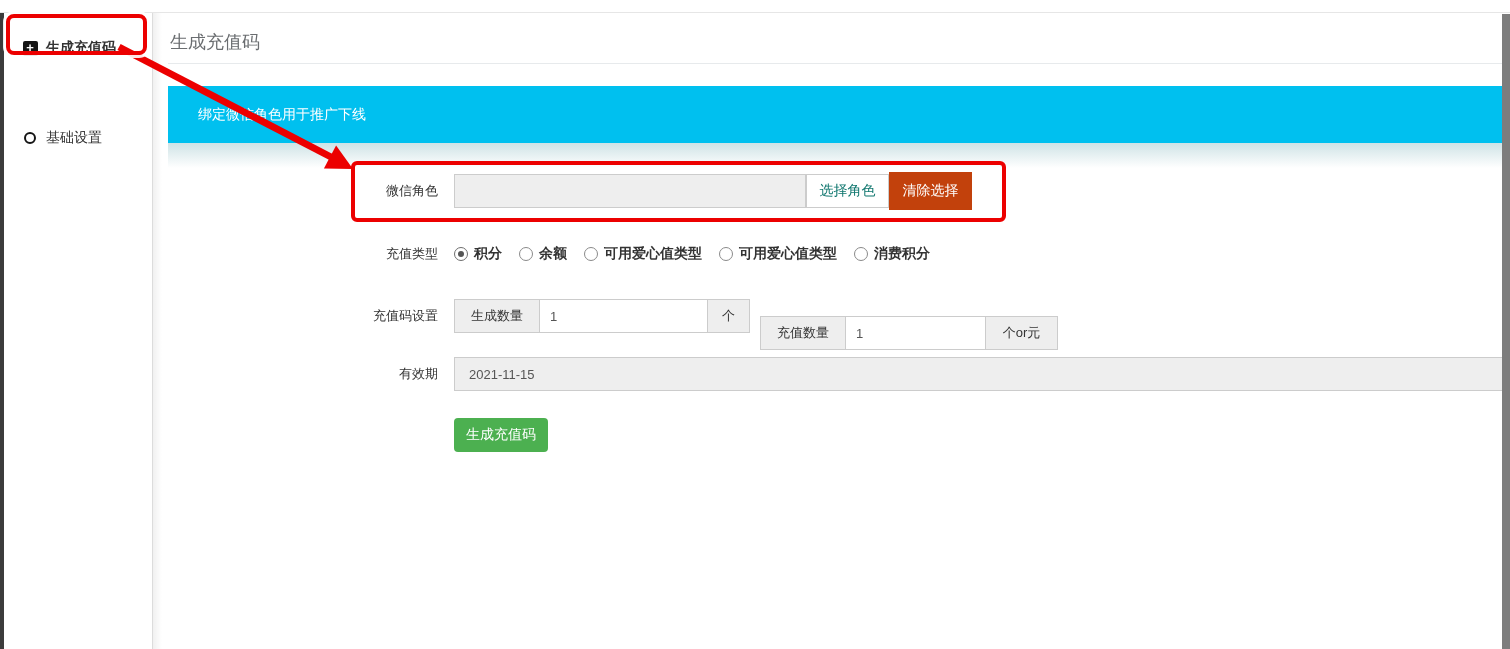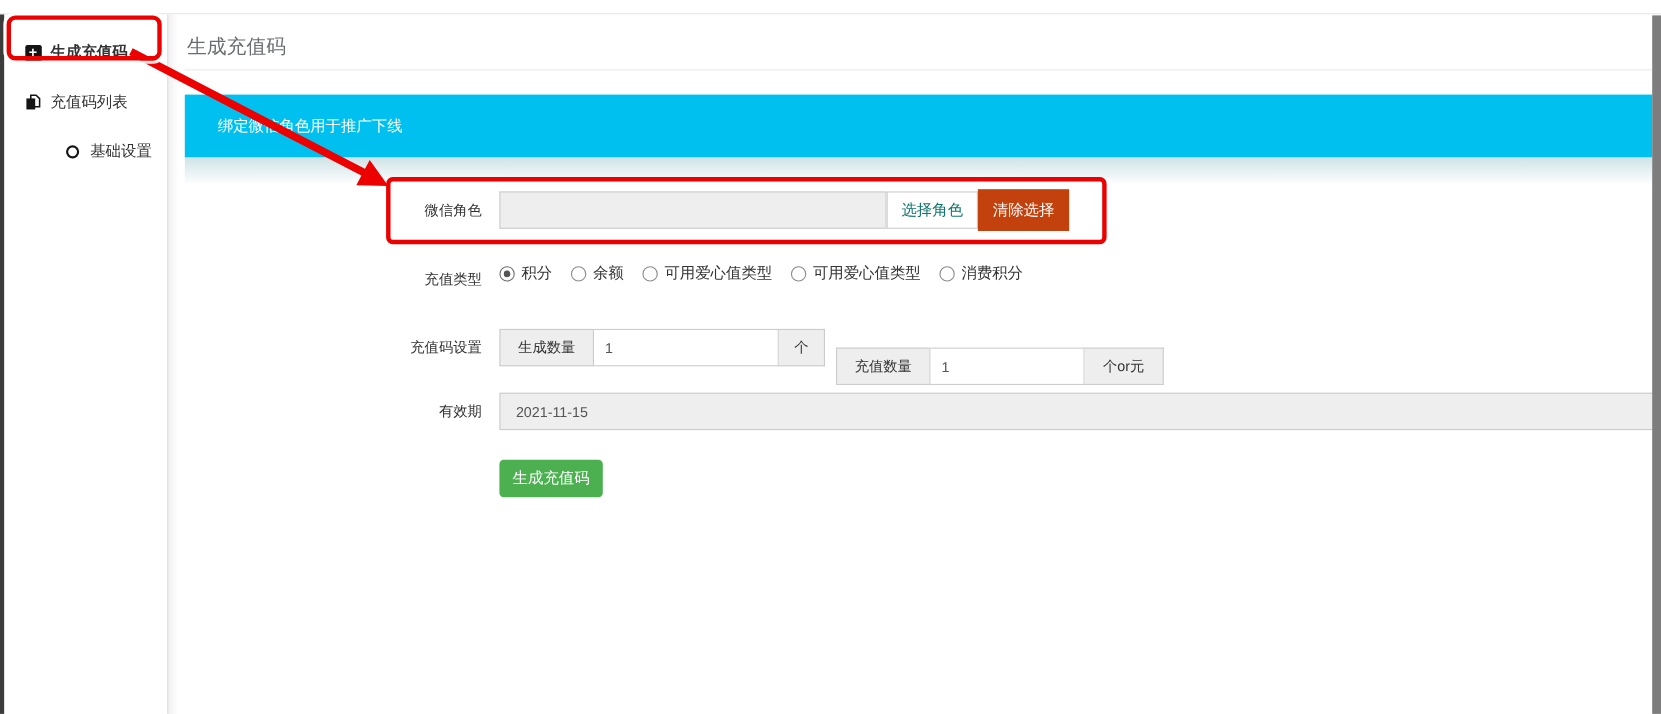--- a/index.html
+++ b/index.html
@@ -33,21 +33,21 @@
   .form-label { position:absolute; left:168px; width:270px; text-align:right; font-size:13px; color:#333; }
   .lbl-r1 { top:174px; line-height:34px; }
   .lbl-r2 { top:240px; line-height:28px; }
   .lbl-r3 { top:299px; line-height:34px; }
   .lbl-r4 { top:357px; line-height:34px; }
 
   .wx-input { position:absolute; left:454px; top:174px; width:352px; height:34px; background:#eee; border:1px solid #ccc; font-size:13px; color:#555; padding:0 10px; }
   .btn-select { position:absolute; left:806px; top:174px; width:83px; height:34px; background:#fff; border:1px solid #ccc; font-size:14px; color:#0f766e; cursor:pointer; }
   .btn-clear { position:absolute; left:889px; top:172px; width:83px; height:38px; background:#c2410c; border:none; font-size:14px; color:#fff; cursor:pointer; }
 
-  .radio-row { position:absolute; left:454px; top:240px; height:28px; display:flex; align-items:flex-start; gap:17px; }
+  .radio-row { position:absolute; left:454px; top:240px; height:28px; display:flex; align-items:center; gap:17px;font-weight:bold; }
   .radio-opt { display:flex; align-items:center; gap:6px; font-size:14px; color:#333; cursor:pointer; }
   .radio-dot { width:14px; height:14px; border:1px solid #8a8a8a; border-radius:50%; background:#fff; position:relative; }
   .radio-opt.checked .radio-dot { border-color:#6e6e6e; }
   .radio-opt.checked .radio-dot::after { content:""; position:absolute; left:3px; top:3px; width:6px; height:6px; border-radius:50%; background:#555; }
 
   .igroup { position:absolute; top:299px; height:34px; display:flex; }
   .ig1 { left:454px; } .ig2 { left:760px;margin-top:17px; }
   .ig-addon { height:34px; background:#eee; border:1px solid #ccc; font-size:13px; color:#333; line-height:32px; text-align:center; }
   .ig-input { height:34px; background:#fff; border:1px solid #ccc; border-left:none; font-size:13px; color:#555; padding:0 10px; }
   .ig-addon.suffix { border-left:none; }
@@ -70,30 +70,21 @@
   <div class="top-strip"></div>
   <div class="left-dark-strip"></div>
 
   <aside class="sidebar">
     <div class="side-item active" style="top:15px;">
       <span class="icon-box">
           <span class="plus-square">+</span>
         </span>
       <span>生成充值码</span>
     </div>
-    <div class="side-item" style="top:60px;">
-      <span class="icon-box">
-        <svg width="16" height="16" viewBox="0 0 16 16">
-            <path d="M6 1.5 h4.8 L14 4.7 V12 H6 Z" fill="none" stroke="#151515" stroke-width="1.4"></path>
-            <rect x="2" y="4.5" width="8" height="10" fill="#151515"></rect>
-          </svg>
-      </span>
-      <span>充值码列表</span>
-    </div>
-    <div class="side-item" style="top:105px;padding-left:36px;">
+    <div class="side-item" style="top:105px;">
       <span class="icon-box">
           <span class="circle-o"></span>
         </span>
       <span>基础设置</span>
     </div>
   </aside>
   <div class="sidebar-divider"></div>
   <div class="sidebar-shadow"></div>
 
   <div class="page-title">生成充值码</div>

